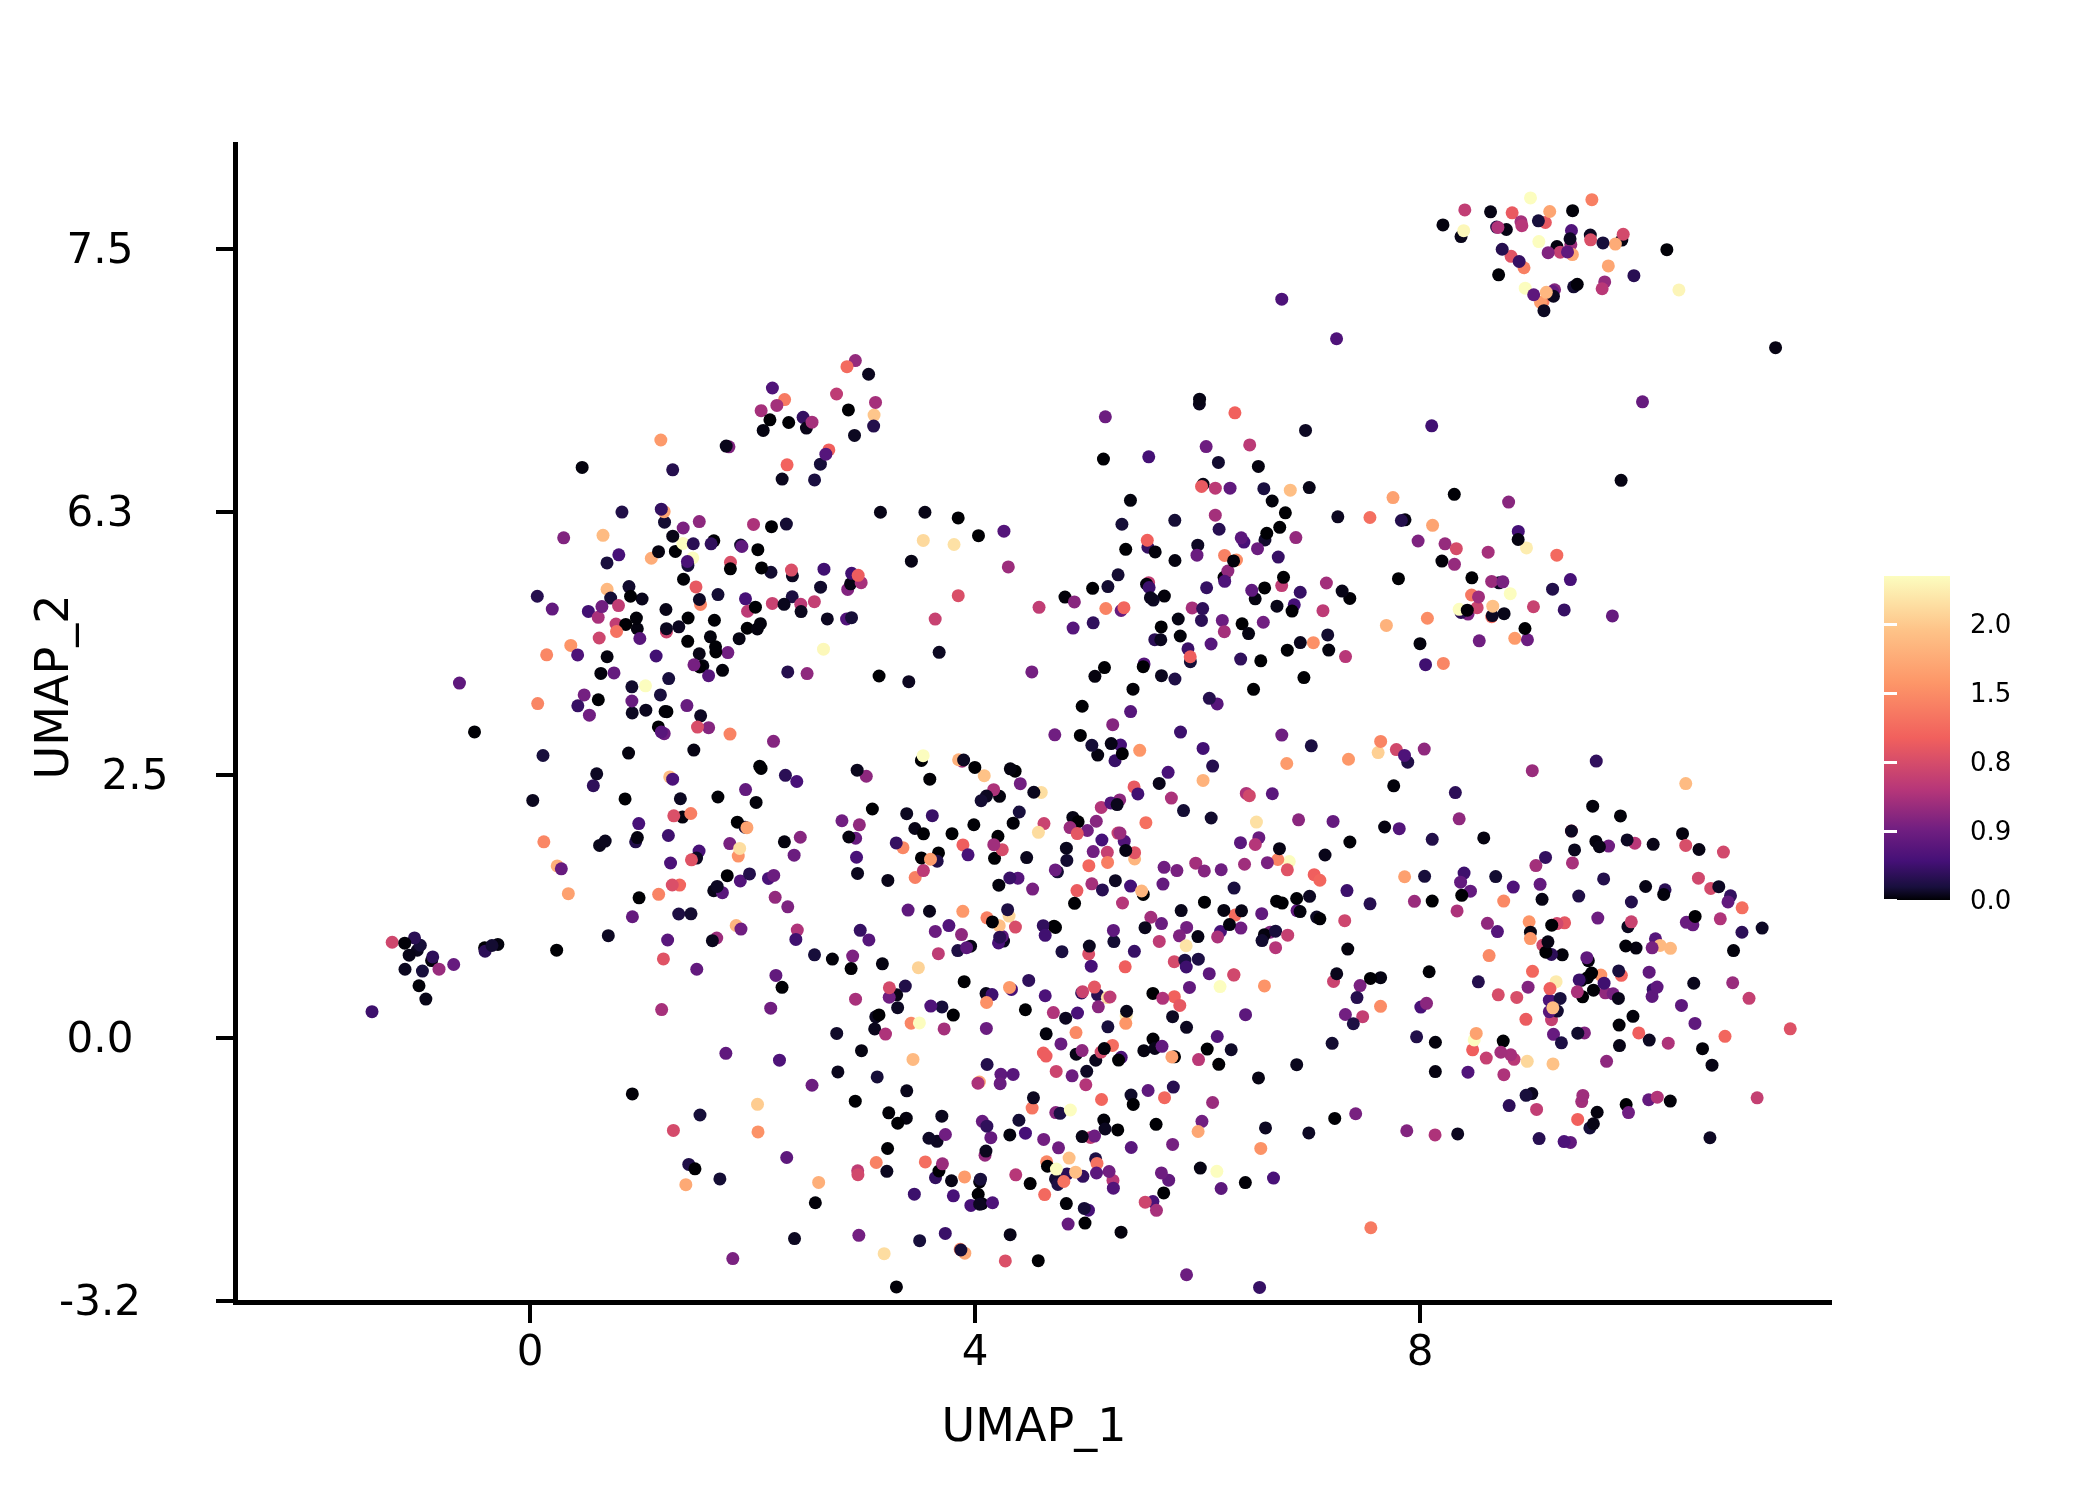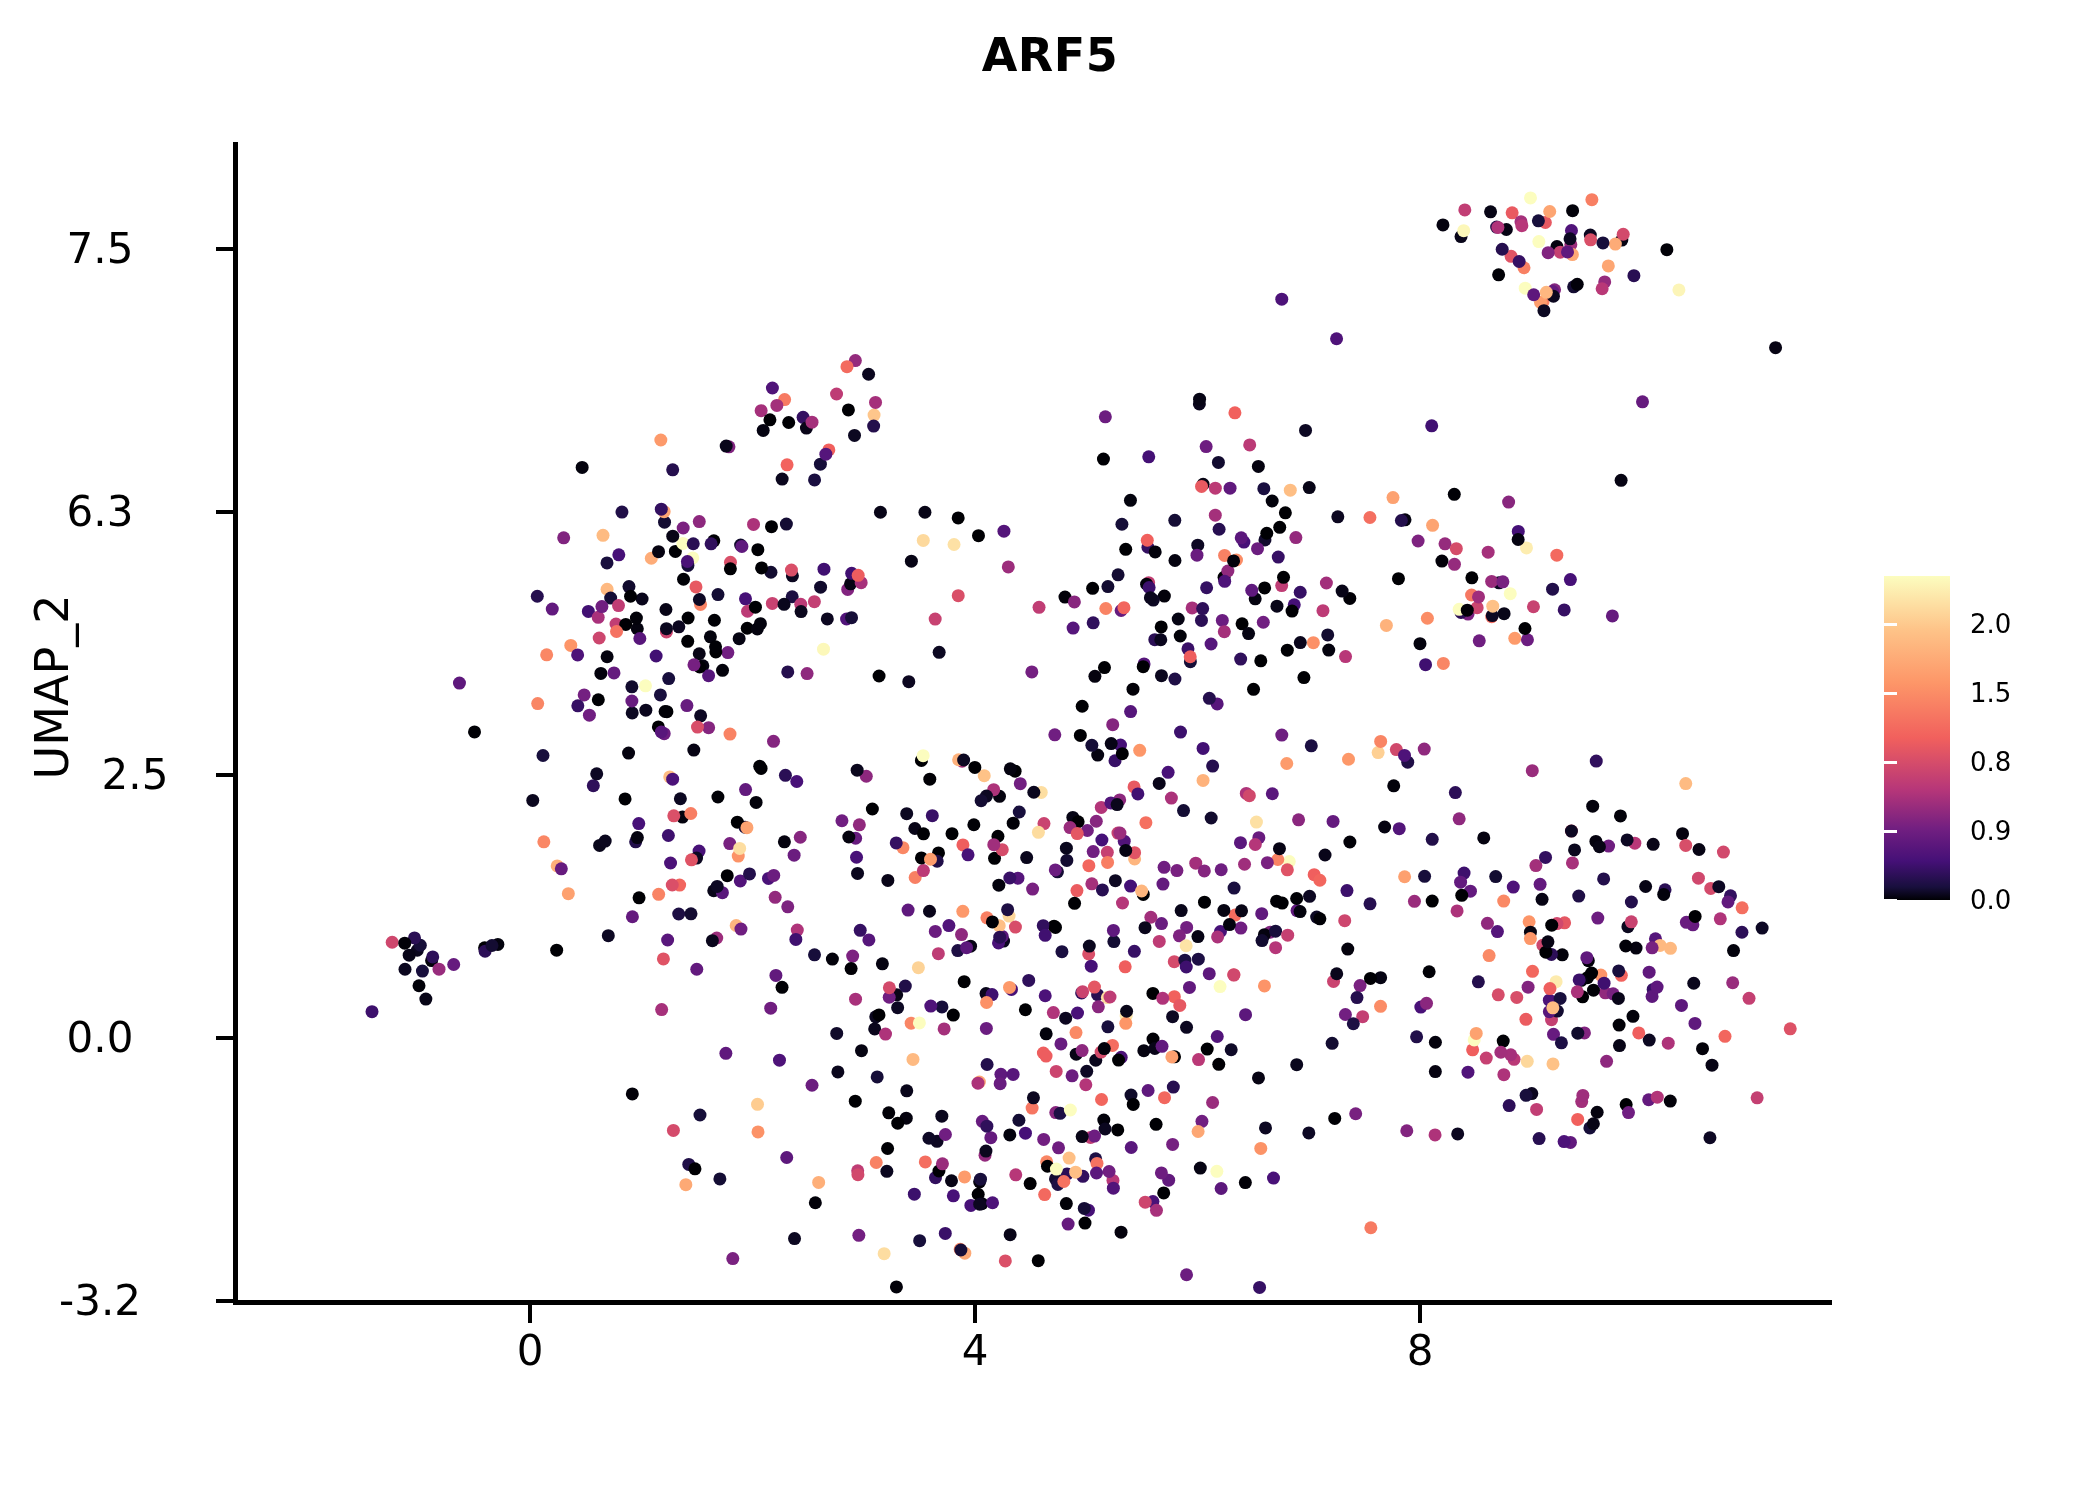--- a/index.html
+++ b/index.html
@@ -146,21 +146,20 @@
     font-size: 26px;
     line-height: 40px;
     white-space: nowrap;
   }
 </style>
 </head>
 <body>
 
 <div id="figure">
 
-  <div id="plot-title">ARF5</div>
 
   <div id="panel">
     <svg id="plot-svg" width="1596" height="1161">
       <g id="points-group">
           <circle cx="156.19" cy="800.25" r="6.5" fill="rgb(206,71,109)"></circle>
           <circle cx="181.30" cy="808.26" r="6.5" fill="rgb(11,7,30)"></circle>
           <circle cx="183.00" cy="843.73" r="6.5" fill="rgb(2,1,9)"></circle>
           <circle cx="186.42" cy="829.11" r="6.5" fill="rgb(24,15,61)"></circle>
           <circle cx="184.32" cy="803.25" r="6.5" fill="rgb(22,14,56)"></circle>
           <circle cx="178.49" cy="795.93" r="6.5" fill="rgb(42,15,84)"></circle>
@@ -1320,20 +1319,21 @@
     </div>
   <div id="x-ticks">
       <div class="tick-x" style="left: 528px;"></div>
       <div class="ticklabel-x" style="left: 450px;">0</div>
       <div class="tick-x" style="left: 973px;"></div>
       <div class="ticklabel-x" style="left: 895px;">4</div>
       <div class="tick-x" style="left: 1418px;"></div>
       <div class="ticklabel-x" style="left: 1340px;">8</div>
     </div>
 
+  <div id="xlab">UMAP_1</div>
   <div id="ylab">UMAP_2</div>
 
   <div id="legend">
     <div id="legend-bar"></div>
     <div id="legend-ticks">
         <div class="legend-tickmark left" style="top: 47.2553px;"></div>
         <div class="legend-tickmark right" style="top: 47.2553px;"></div>
         <div class="legend-tickmark left" style="top: 116.191px;"></div>
         <div class="legend-tickmark right" style="top: 116.191px;"></div>
         <div class="legend-tickmark left" style="top: 185.128px;"></div>

